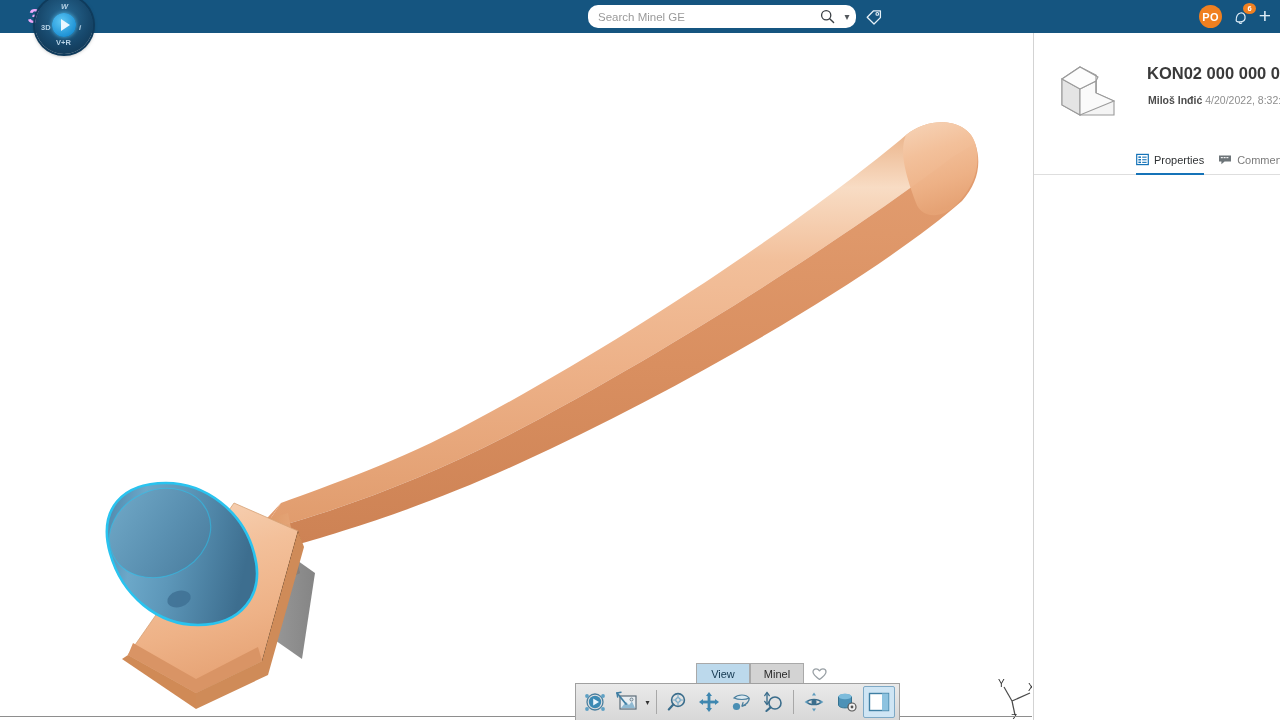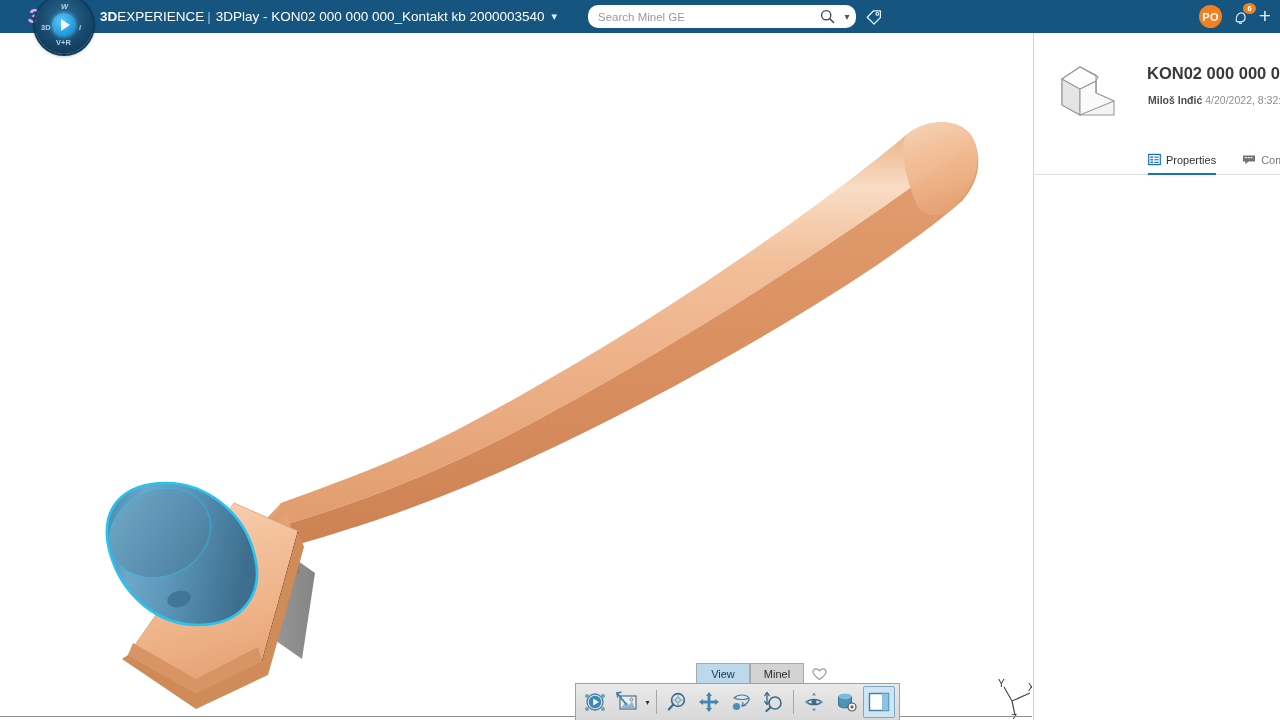--- a/index.html
+++ b/index.html
@@ -307,21 +307,20 @@
     box-sizing: border-box;
   }
   .rp-tab {
     display: flex;
     align-items: center;
     height: 30px;
     margin-right: 14px;
     font-size: 11px;
     color: #7b7b7b;
     white-space: nowrap;
-    margin-left: 12px;
   }
   .rp-tab.active { color: #2f3234; }
   .rp-tab.active .rp-tab-underline {
     position: absolute;
     bottom: 0;
     height: 2px;
     background: #1573b8;
   }
   .rp-tab .ticon { margin-right: 5px; display: flex; align-items: center; }
 </style>
@@ -337,23 +336,20 @@
     <div class="compass-wrap">
       <div class="compass">
         <div class="seg s3d">3D</div>
         <div class="seg sw">W</div>
         <div class="seg si">i</div>
         <div class="seg svr">V+R</div>
         <div class="hub"></div>
       </div>
     </div>
 
-    <div class="brand-title">
-      <span class="b3d">3D</span><span>EXPERIENCE</span><span class="sep">|</span><span class="doc">3DPlay - KON02 000 000 000_Kontakt kb 2000003540</span><span class="brand-caret">▾</span>
-    </div>
 
     <div class="searchbox">
       <input type="text" placeholder="Search Minel GE" style="">
       <span class="search-icn">
         <svg width="15" height="15" viewBox="0 0 15 15">
           <circle cx="6.2" cy="6.2" r="4.6" fill="none" stroke="#3a4045" stroke-width="1.3"></circle>
           <line x1="9.7" y1="9.7" x2="13.6" y2="13.6" stroke="#3a4045" stroke-width="1.4" stroke-linecap="round"></line>
         </svg>
       </span>
       <span class="search-caret">▾</span>

